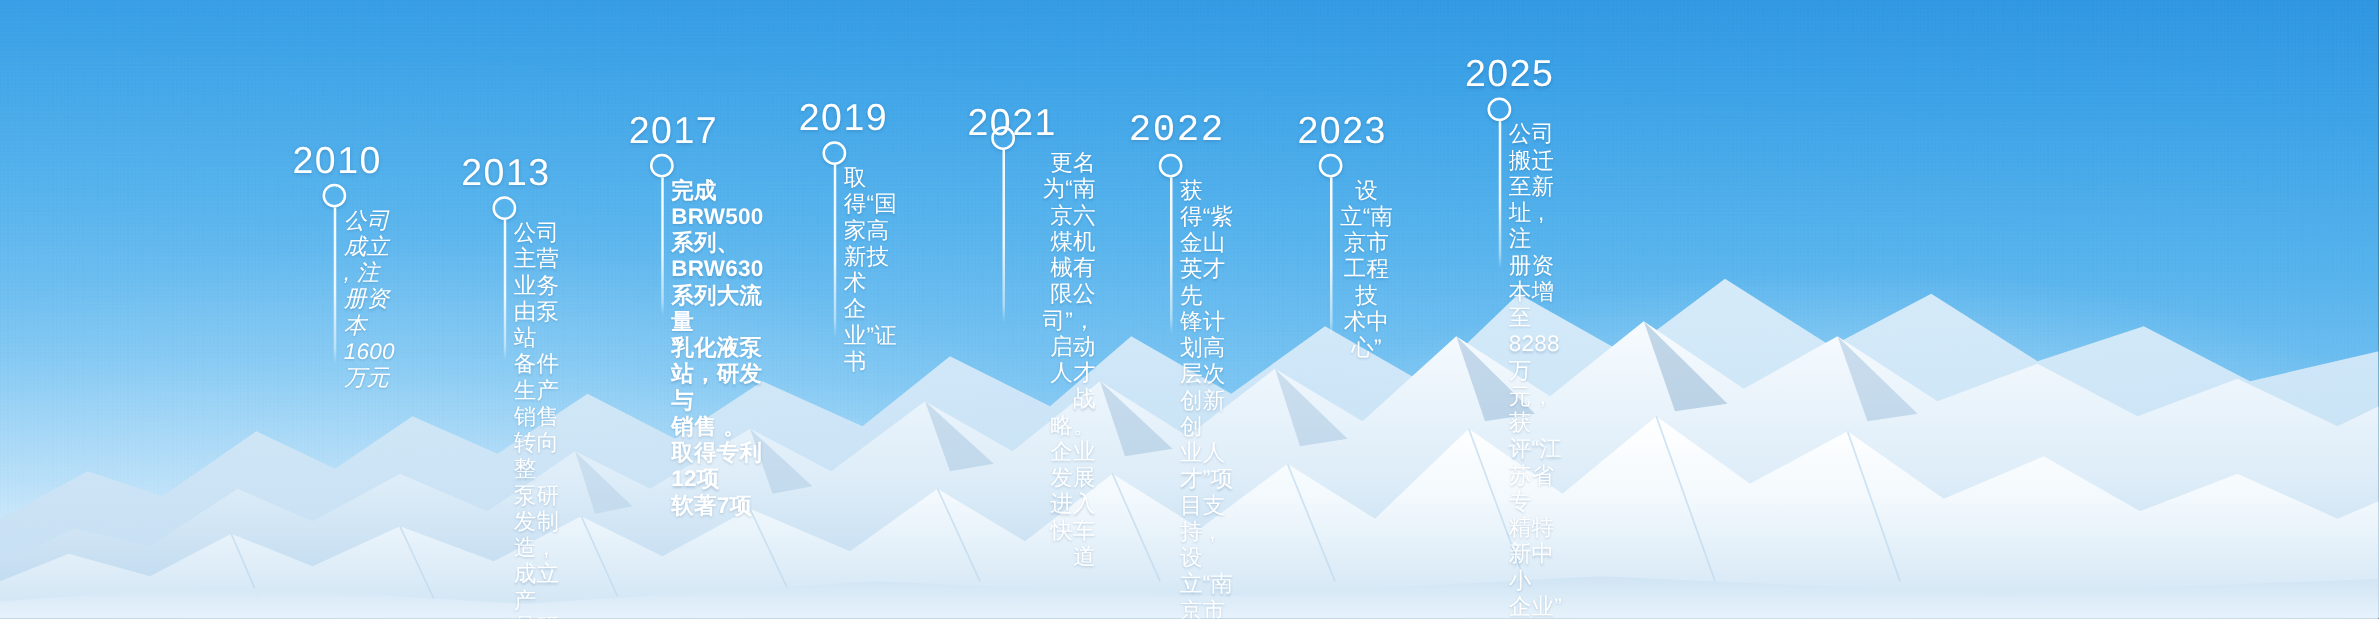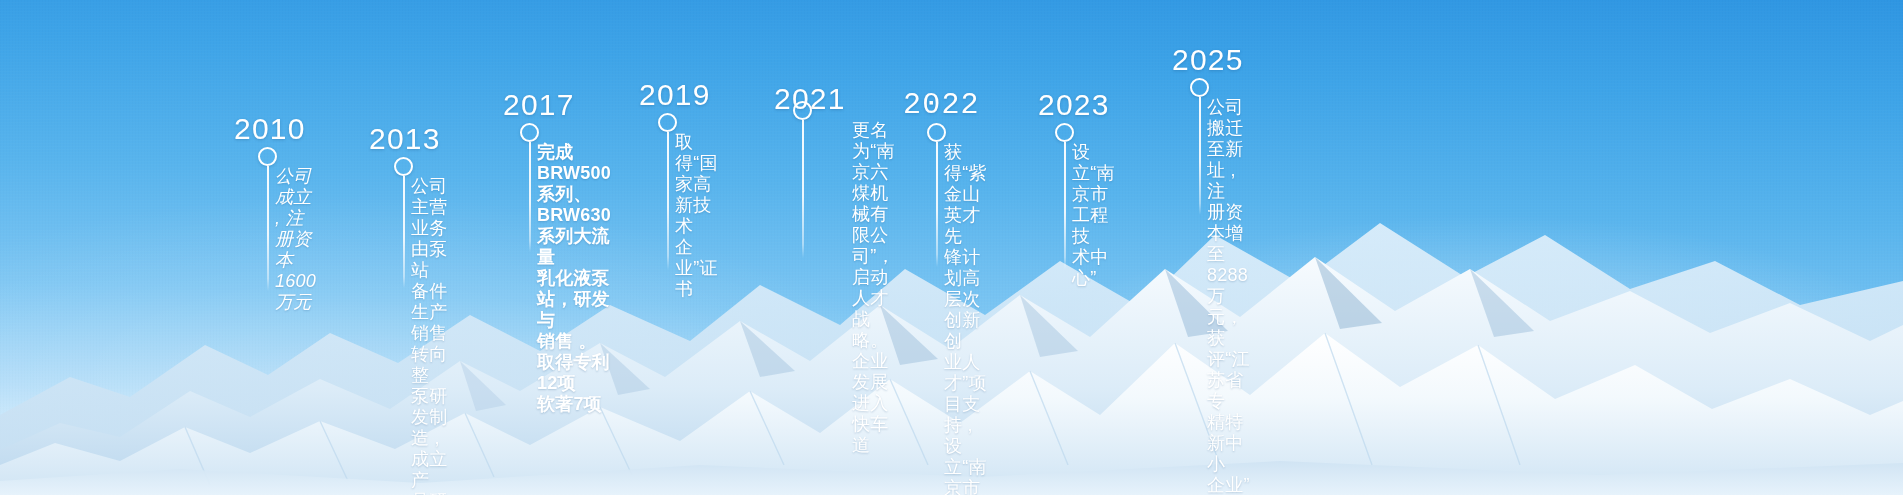--- a/index.html
+++ b/index.html
@@ -166,40 +166,40 @@
         <div class="year" style="left: 639px; top: 78px;">2019</div>
         <div class="marker" style="left: 658px; top: 113px;"></div>
         <div class="stem" style="left: 667px; top: 132px; height: 138px;"></div>
         <div class="desc" style="left: 675px; top: 132px;">取得“国家高新技术
 企业”证书</div>
       </div>
       <div class="entry">
         <div class="year" style="left: 774px; top: 66px; margin-top: 16px;">2021</div>
         <div class="marker" style="left: 793px; top: 101px;"></div>
         <div class="stem" style="left: 802px; top: 120px; height: 138px;"></div>
-        <div class="desc" style="left: 852px; top: 120px;">更名为“南京六煤机
+        <div class="desc" style="left: 834px; top: 120px; text-align: right;">更名为“南京六煤机
 械有限公司”，启动
 人才战略。企业发展
 进入快车道</div>
       </div>
       <div class="entry">
         <div class="year" style="left: 903px; top: 88px; font-family: Liberation Mono, monospace;">2022</div>
         <div class="marker" style="left: 927px; top: 123px;"></div>
         <div class="stem" style="left: 936px; top: 142px; height: 125px;"></div>
         <div class="desc" style="left: 944px; top: 142px;">获得“紫金山英才先
 锋计划高层次创新创
 业人才”项目支持 ,
 设立“南京市企业专
 家工作室”</div>
       </div>
       <div class="entry">
         <div class="year" style="left: 1038px; top: 88px;">2023</div>
         <div class="marker" style="left: 1055px; top: 123px;"></div>
         <div class="stem" style="left: 1064px; top: 142px; height: 128px;"></div>
-        <div class="desc" style="left: 1072px; top: 142px;">设立“南京市工程技
+        <div class="desc" style="left: 1072px; top: 142px; text-align: center;">设立“南京市工程技
 术中心”</div>
       </div>
       <div class="entry">
         <div class="year" style="left: 1172px; top: 43px;">2025</div>
         <div class="marker" style="left: 1190px; top: 78px;"></div>
         <div class="stem" style="left: 1199px; top: 97px; height: 118px;"></div>
         <div class="desc" style="left: 1207px; top: 97px;">公司搬迁至新址 , 注
 册资本增至8288万
 元，获评“江苏省专
 精特新中小

